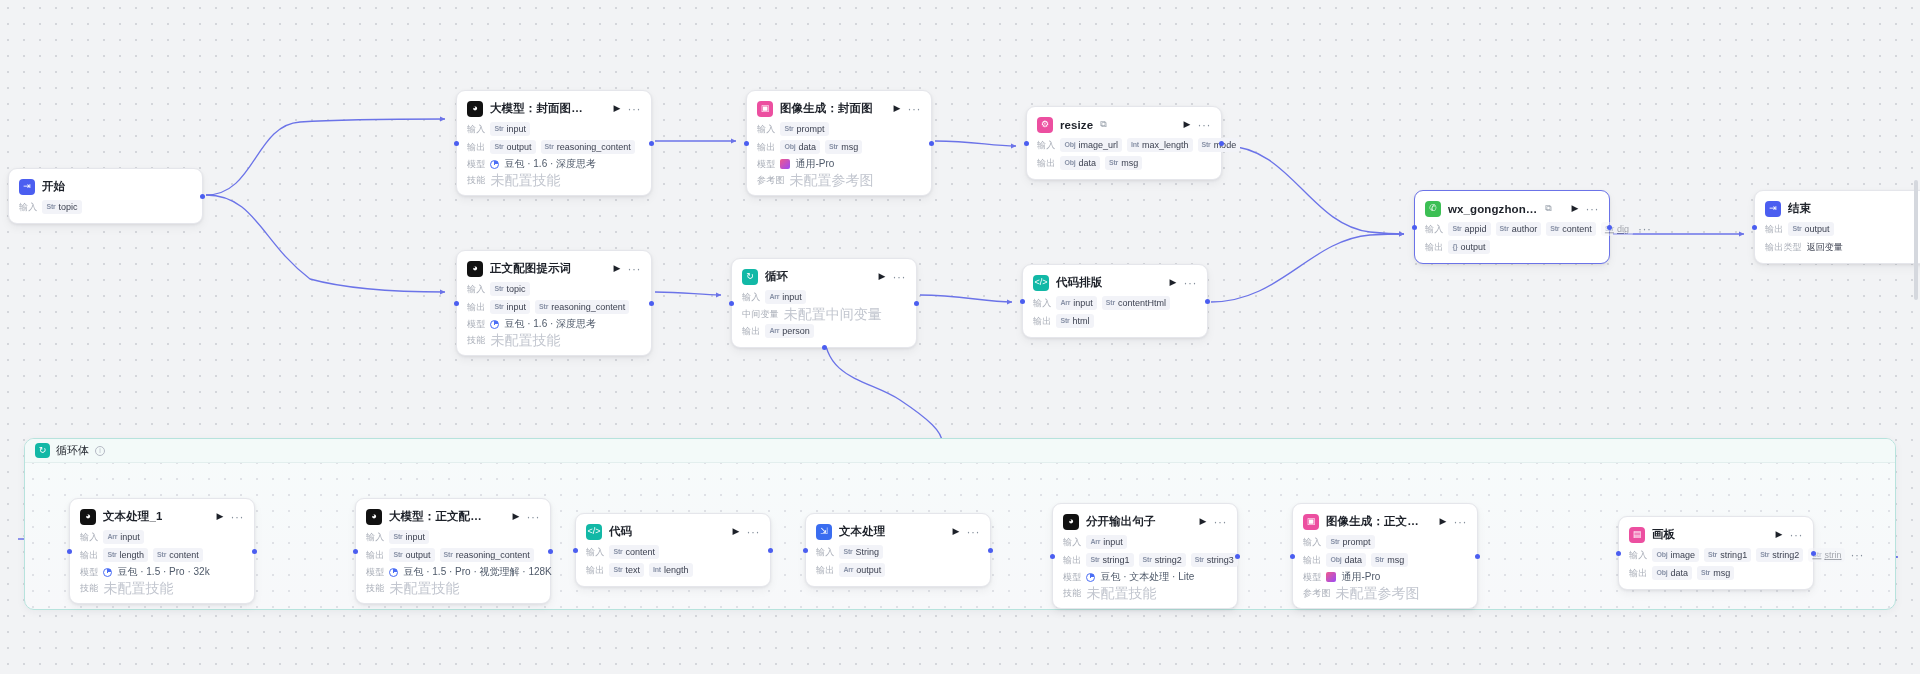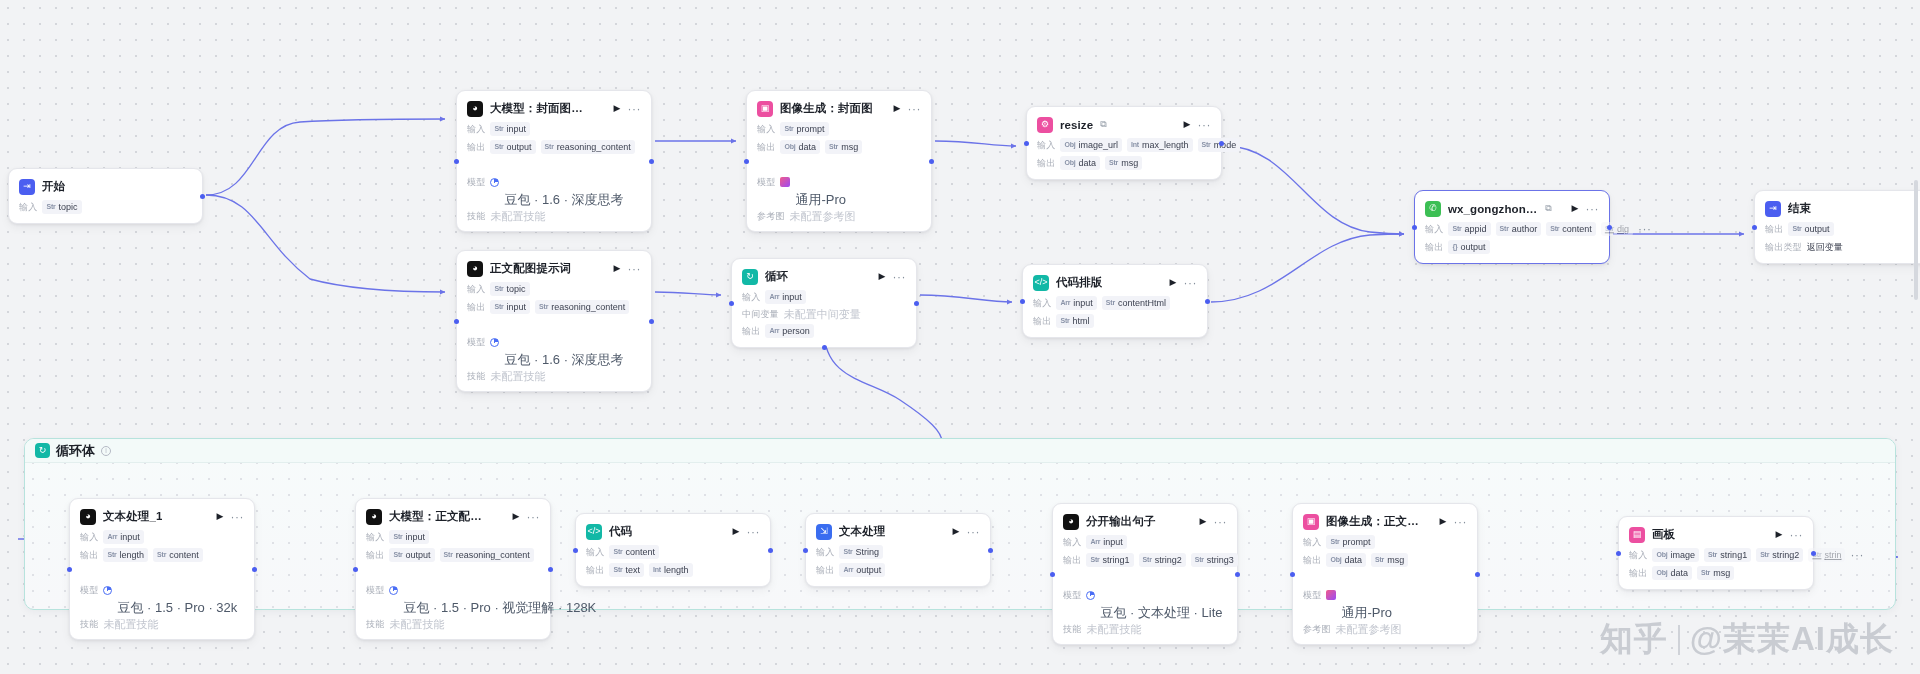--- a/index.html
+++ b/index.html
@@ -60,31 +60,31 @@
   .chip {
     display: inline-flex; align-items: center; gap: 3px;
     background: #f2f3f8; border-radius: 3px;
     padding: 1px 4px; color: #3d4251; font-size: 9px;
   }
   .chip.plain { background: transparent; padding: 1px 0; }
   .chip .t {
     font-size: 7px; color: #8a93a8; font-weight: 700;
     letter-spacing: -.2px; transform: translateY(.3px);
   }
-  .muted { color: #c2c6cf; font-size: 11px; }
+  .muted { color: #c2c6cf; font-size: 14px; }
   .model-row .mi {
     width: 9px; height: 9px; border-radius: 50%;
     border: 1.6px solid #4b6ef5; flex: none;
     background: conic-gradient(#4b6ef5 0 25%, #fff 0 100%);
   }
   .model-row .mi2 {
     width: 10px; height: 10px; border-radius: 2px; flex: none;
     background: linear-gradient(135deg,#f05a8c,#9b4bf5);
   }
-  .model-txt { color: #4e5969; font-size: 13px; margin-top: 36px; }
+  .model-txt { color: #4e5969; font-size: 10px; }
 
   
   .port {
     position: absolute; width: 5px; height: 5px; border-radius: 50%;
     background: #4b5ef0; top: 50%; margin-top: -2.5px;
   }
   .port.l { left: -3px; }
   .port.r { right: -3px; }
   .port.b { bottom:-3px; left:50%; margin-left:-2.5px; top:auto; margin-top:0; }
 
@@ -98,21 +98,21 @@
       linear-gradient(#f7fbfb, #f7f8fa);
     box-shadow: 0 2px 8px rgba(20,40,60,.05);
     overflow: hidden;
   }
   #loopbody-head {
     height: 24px; display: flex; align-items: center; gap: 6px;
     padding: 0 10px; background: #f3faf9;
     border-bottom: 1px solid #e3efee;
   }
   #loopbody-head .node-icon { width: 15px; height: 15px; }
-  .lb-title { font-size: 13px; font-weight: 700; color: #1d2129; }
+  .lb-title { font-size: 11px; font-weight: 400; color: #1d2129; }
   .info-ic {
     width: 10px; height: 10px; border-radius: 50%;
     border: 1px solid #b4b9c4; color: #b4b9c4;
     font-size: 7px; line-height: 8px; text-align: center;
   }
 
   
   #wm {
     position: absolute; right: 26px; bottom: 12px;
     display: flex; align-items: center; gap: 10px;
@@ -716,19 +716,14 @@
             <span>msg</span>
           </span>
         </div>
         <span class="port l"></span>
         <span class="port r"></span>
       </div>
     </div>
 
   <div id="vscroll"></div>
 
-  <div id="wm">
-    <span>知乎</span>
-    <span class="sep"></span>
-    <span>@茉茉AI成长</span>
-  </div>
 
 </div>
 
 </body></html>

